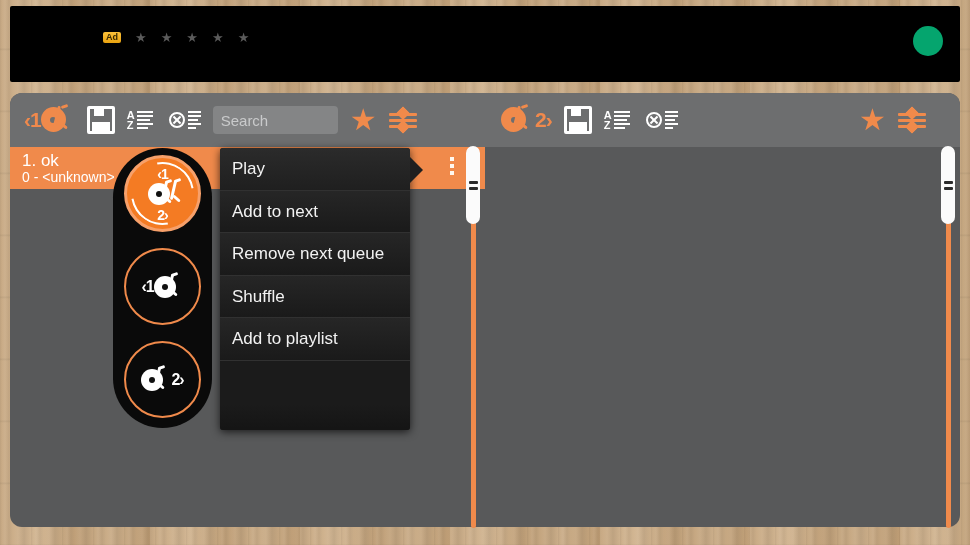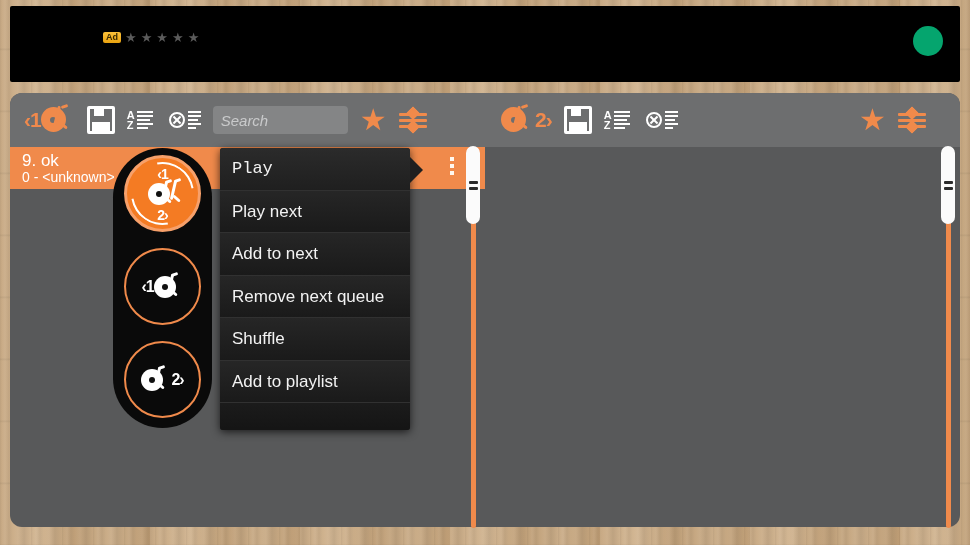--- a/index.html
+++ b/index.html
@@ -28,21 +28,21 @@
       rgba(0,0,0,0.05) 0px, rgba(0,0,0,0) 1px, rgba(0,0,0,0) 60px, rgba(0,0,0,0.06) 62px);
   }
 
   
   #ad-banner {
     position:absolute; left:10px; top:6px; width:950px; height:76px;
     background:#000;
     border-radius:2px;
     overflow:hidden;
   }
-  #ad-rating { position:absolute; left:93px; top:25px; display:flex; align-items:center; gap:4px; }
+  #ad-rating { position:absolute; left:93px; top:25px; display:flex; align-items:center; gap:14px; }
   #ad-badge {
     background:linear-gradient(180deg,#fcc13a,#e9a310);
     color:#3a2a00; font-size:9px; font-weight:bold;
     padding:1px 3px; border-radius:2px; line-height:1.05;
     font-family:"Liberation Sans", sans-serif;
   }
   .ad-star { color:#5b5b5b; font-size:13px; line-height:1; }
   #ad-dot {
     position:absolute; right:17px; top:20px;
     width:30px; height:30px; border-radius:50%;
@@ -117,25 +117,24 @@
     position:relative; flex:none;
   }
   .ic-clear .xc:before, .ic-clear .xc:after {
     content:""; position:absolute; left:1px; top:5px; width:10px; height:2px; background:#fff;
   }
   .ic-clear .xc:before{ transform:rotate(45deg); }
   .ic-clear .xc:after { transform:rotate(-45deg); }
 
   
   #search-input {
-    width:135px; height:28px; margin:0 6px;
+    width:125px; height:28px; margin:0 6px;
     background:#848586; border:none; border-radius:4px;
     color:#c8c9ca; font-size:15px; padding:0 8px;
     font-family:"Liberation Sans", sans-serif;
-    font-style:italic;
   }
   #search-input::placeholder{ color:#c9cacb; }
 
   
   .ic-star { color:#f08a4b; font-size:30px; line-height:26px; }
 
   
   .ic-filter { width:28px; height:26px; position:relative; }
   .ic-filter i { position:absolute; left:0; width:28px; height:3px; background:#f08a4b; border-radius:1px; }
   .ic-filter .f1{ top:6px; } .ic-filter .f2{ top:12px; } .ic-filter .f3{ top:18px; }
@@ -229,21 +228,21 @@
   }
   .menu-item {
     height:42.5px; line-height:42.5px;
     padding-left:12px;
     color:#f2f2f2; font-size:17px;
     border-bottom:1px solid #313131;
     background:linear-gradient(180deg,#262626,#1a1a1a);
     cursor:pointer;
     white-space:nowrap;
   }
-  .menu-item:first-child{ background:linear-gradient(180deg,#2b2b2b,#1f1f1f);font-family:Liberation Mono, monospace; }
+  .menu-item:first-child{ background:linear-gradient(180deg,#2b2b2b,#1f1f1f); }
   #menu-fade {
     position:absolute; left:0; bottom:0; width:100%; height:26px;
     background:linear-gradient(180deg,rgba(26,26,26,0),rgba(20,20,20,0.92));
     pointer-events:none;
   }
   #menu-arrow {
     position:absolute; left:410px; top:157px;
     width:0; height:0;
     border-top:13px solid transparent;
     border-bottom:13px solid transparent;
@@ -411,21 +410,21 @@
           <i class="up"></i>
             <i class="dn"></i>
         </span>
       </div>
     </div>
   </div>
 
   <div id="pane-left">
     <div id="row-selected">
       <div id="row-text">
-        <div id="row-title">9. ok</div>
+        <div id="row-title">1. ok</div>
         <div id="row-sub">0 - &lt;unknown&gt;</div>
       </div>
       <div id="row-kebab">
         <span></span>
           <span></span>
           <span></span>
       </div>
     </div>
   </div>
 
@@ -467,21 +466,20 @@
         <i class="a"></i>
         <i class="a2"></i>
         <i class="t"></i>
     </span>
     <span class="deck-txt">2›</span>
   </div>
 </div>
 
 <div id="context-menu">
   <div class="menu-item">Play</div>
-  <div class="menu-item">Play next</div>
   <div class="menu-item">Add to next</div>
   <div class="menu-item">Remove next queue</div>
   <div class="menu-item">Shuffle</div>
   <div class="menu-item">Add to playlist</div>
   <div id="menu-fade"></div>
 </div>
 <div id="menu-arrow"></div>
 
 <div class="scrollbar" id="scroll-left" style="top:146px;height:382px">
   <div class="sb-track"></div>

